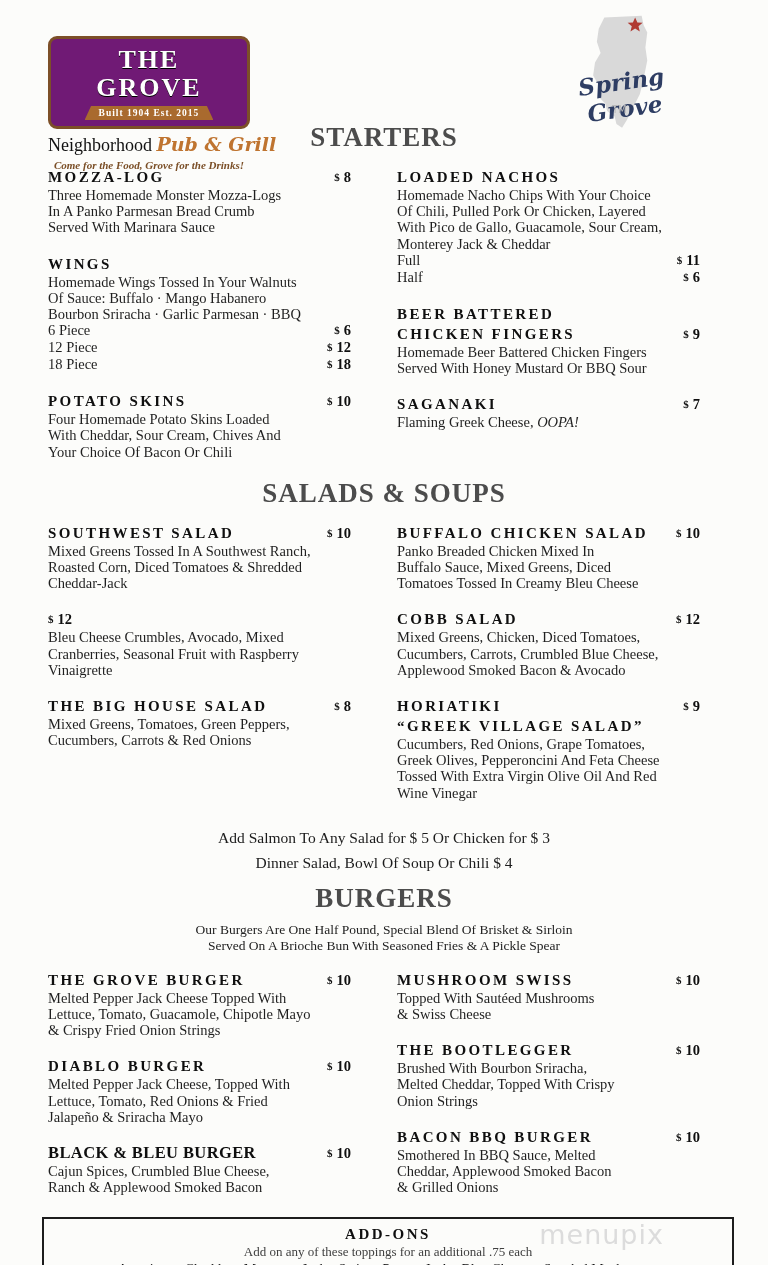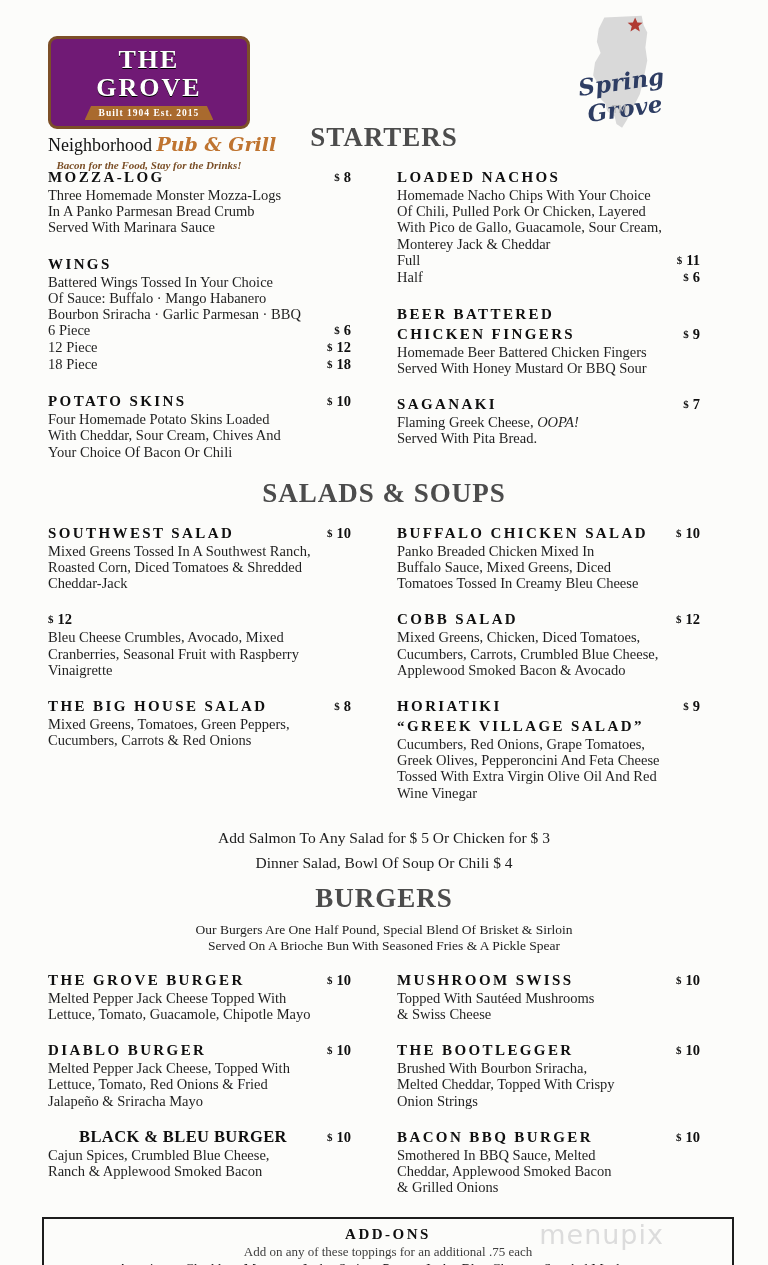--- a/index.html
+++ b/index.html
@@ -23,21 +23,21 @@
     font-family:"DejaVu Serif",serif;font-style:italic;font-weight:bold;font-size:23px;color:#2e3d63;}
   .badge-tm{position:absolute;left:52px;top:92px;font-size:10px;color:#b9b9b9;font-family:"DejaVu Sans",sans-serif;}
   
   .section-title{margin:0 0 14px 0;text-align:center;font-size:27px;font-weight:bold;letter-spacing:1px;color:#4c4c4c;}
   .section-sub{margin:-6px 0 16px 0;text-align:center;font-size:13.5px;line-height:16px;color:#222;}
   .columns{display:flex;gap:46px;padding:0 68px 0 48px;}
   .col{flex:1;min-width:0;}
   .menu-item{margin-bottom:18px;}
   .name-row{display:flex;justify-content:space-between;align-items:baseline;line-height:20px;}
   .item-name{font-weight:bold;font-size:15px;letter-spacing:2.4px;color:#0f0f0f;white-space:nowrap;}
-  .item-name.tight{letter-spacing:0.4px;font-size:16.5px;margin-left:31px;}
+  .item-name.tight{letter-spacing:0.4px;font-size:16.5px;}
   .price{font-weight:bold;font-size:14.5px;color:#0f0f0f;white-space:nowrap;}
   .price .d{font-size:11px;vertical-align:1px;margin-right:4px;}
   .desc-line{font-size:14.5px;line-height:16.2px;color:#1f1f1f;white-space:nowrap;}
   .desc-line .it{font-style:italic;}
   .opt-row{display:flex;justify-content:space-between;font-size:14.5px;line-height:17px;color:#1f1f1f;}
   .notes{margin:6px 0 8px 0;text-align:center;font-size:15.5px;line-height:25px;color:#1b1b1b;}
   
   .addons{position:relative;margin:4px 34px 0 42px;border:2px solid #1d1d1d;text-align:center;padding:7px 10px 11px;}
   .addons-title{position:relative;z-index:1;font-weight:bold;font-size:15px;letter-spacing:2.5px;color:#0f0f0f;}
   .addons-line1{position:relative;z-index:1;font-size:13px;line-height:17px;color:#404040;}
@@ -52,21 +52,21 @@
   <div class="header">
     <div class="logo">
       <div class="logo-plaque">
         <div class="logo-title">THE GROVE</div>
         <div class="logo-ribbon">Built 1904 Est. 2015</div>
       </div>
       <div class="logo-name">
         <span>Neighborhood</span>
         <span class="script">Pub &amp; Grill</span>
       </div>
-      <div class="logo-tagline">Bacon for the Food, Stay for the Drinks!</div>
+      <div class="logo-tagline">Come for the Food, Grove for the Drinks!</div>
     </div>
 
     <div class="badge">
       <svg width="126" height="126" viewBox="0 0 100 135">
         <path d="M30,6 L70,4 L72,14 L76,22 L74,38 L76,52 L72,72 L68,88 L60,104 L54,116 L49,124 L43,120 L41,112 L33,106 L31,98 L23,90 L25,80 L18,68 L20,54 L26,44 L22,32 L24,18 Z" fill="#d9d9d9"></path>
         <polygon points="63,6 65.4,11.2 71,11.6 66.6,15.3 68,21 63,17.8 58,21 59.4,15.3 55,11.6 60.6,11.2" fill="#b03a32"></polygon>
       </svg>
       <div class="badge-label">Spring Grove</div>
       <div class="badge-tm">TM</div>
     </div>
@@ -83,21 +83,21 @@
                 <span class="price"><span class="d">$</span><span class="amt">8</span></span>
               </div>
               <div class="desc-line"><span>Three Homemade Monster Mozza-Logs</span></div>
               <div class="desc-line"><span>In A Panko Parmesan Bread Crumb</span></div>
               <div class="desc-line"><span>Served With Marinara Sauce</span></div>
             </div>
             <div class="menu-item">
               <div class="name-row">
                 <span class="item-name">WINGS</span>
               </div>
-              <div class="desc-line"><span>Battered Wings Tossed In Your Choice</span></div>
+              <div class="desc-line"><span>Homemade Wings Tossed In Your Walnuts</span></div>
               <div class="desc-line"><span>Of Sauce: Buffalo · Mango Habanero</span></div>
               <div class="desc-line"><span>Bourbon Sriracha · Garlic Parmesan · BBQ</span></div>
               <div class="opt-row">
                 <span class="opt-label">6 Piece</span>
                 <span class="price"><span class="d">$</span><span class="amt">6</span></span>
               </div>
               <div class="opt-row">
                 <span class="opt-label">12 Piece</span>
                 <span class="price"><span class="d">$</span><span class="amt">12</span></span>
               </div>
@@ -144,21 +144,20 @@
               </div>
               <div class="desc-line"><span>Homemade Beer Battered Chicken Fingers</span></div>
               <div class="desc-line"><span>Served With Honey Mustard Or BBQ Sour</span></div>
             </div>
             <div class="menu-item">
               <div class="name-row">
                 <span class="item-name">SAGANAKI</span>
                 <span class="price"><span class="d">$</span><span class="amt">7</span></span>
               </div>
               <div class="desc-line"><span>Flaming Greek Cheese, </span><span class="it">OOPA!</span></div>
-              <div class="desc-line"><span>Served With Pita Bread.</span></div>
             </div>
           </div>
         </div>
       </section>
       <section class="menu-section">
         <h2 class="section-title">SALADS &amp; SOUPS</h2>
         <div class="columns">
           <div class="col">
             <div class="menu-item">
               <div class="name-row">
@@ -233,20 +232,21 @@
         </div>
         <div class="columns">
           <div class="col">
             <div class="menu-item">
               <div class="name-row">
                 <span class="item-name">THE GROVE BURGER</span>
                 <span class="price"><span class="d">$</span><span class="amt">10</span></span>
               </div>
               <div class="desc-line"><span>Melted Pepper Jack Cheese Topped With</span></div>
               <div class="desc-line"><span>Lettuce, Tomato, Guacamole, Chipotle Mayo</span></div>
+              <div class="desc-line"><span>&amp; Crispy Fried Onion Strings</span></div>
             </div>
             <div class="menu-item">
               <div class="name-row">
                 <span class="item-name">DIABLO BURGER</span>
                 <span class="price"><span class="d">$</span><span class="amt">10</span></span>
               </div>
               <div class="desc-line"><span>Melted Pepper Jack Cheese, Topped With</span></div>
               <div class="desc-line"><span>Lettuce, Tomato, Red Onions &amp;  Fried</span></div>
               <div class="desc-line"><span>Jalapeño &amp; Sriracha Mayo</span></div>
             </div>

